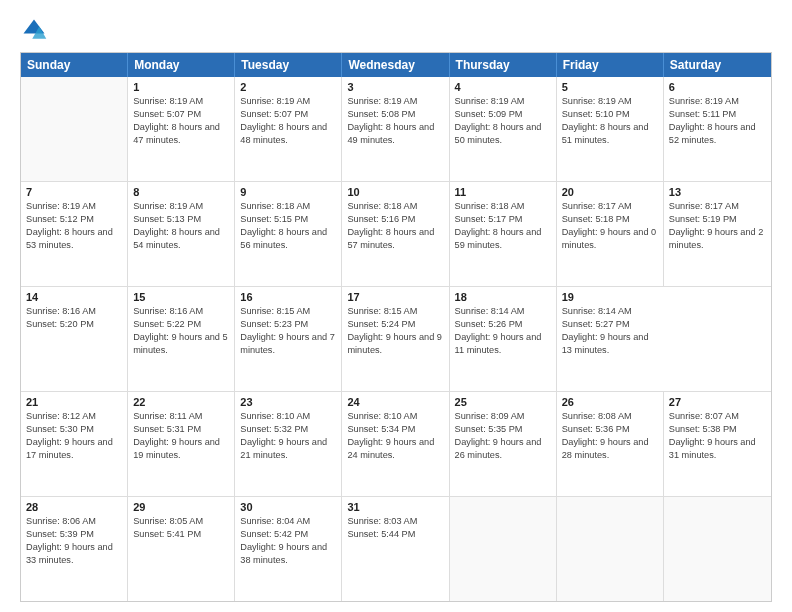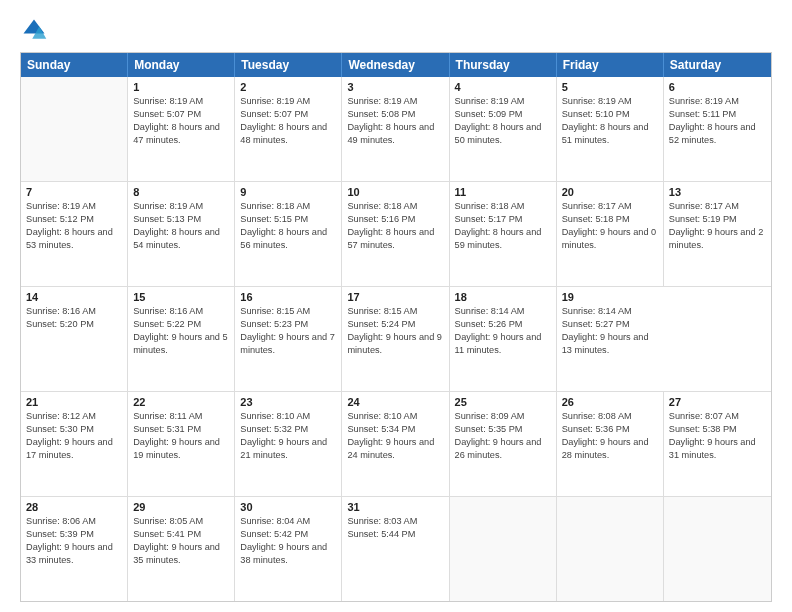--- a/index.html
+++ b/index.html
@@ -314,21 +314,20 @@
           <div class="cal-cell">
             <div class="day-num">28</div>
             <div class="cell-line">Sunrise: 8:06 AM</div>
             <div class="cell-line">Sunset: 5:39 PM</div>
             <div class="cell-line">Daylight: 9 hours and 33 minutes.</div>
           </div>
           <div class="cal-cell">
             <div class="day-num">29</div>
             <div class="cell-line">Sunrise: 8:05 AM</div>
             <div class="cell-line">Sunset: 5:41 PM</div>
-            <div class="cell-line">Daylight: 9 hours and 35 minutes.</div>
           </div>
           <div class="cal-cell">
             <div class="day-num">30</div>
             <div class="cell-line">Sunrise: 8:04 AM</div>
             <div class="cell-line">Sunset: 5:42 PM</div>
             <div class="cell-line">Daylight: 9 hours and 38 minutes.</div>
           </div>
           <div class="cal-cell">
             <div class="day-num">31</div>
             <div class="cell-line">Sunrise: 8:03 AM</div>

